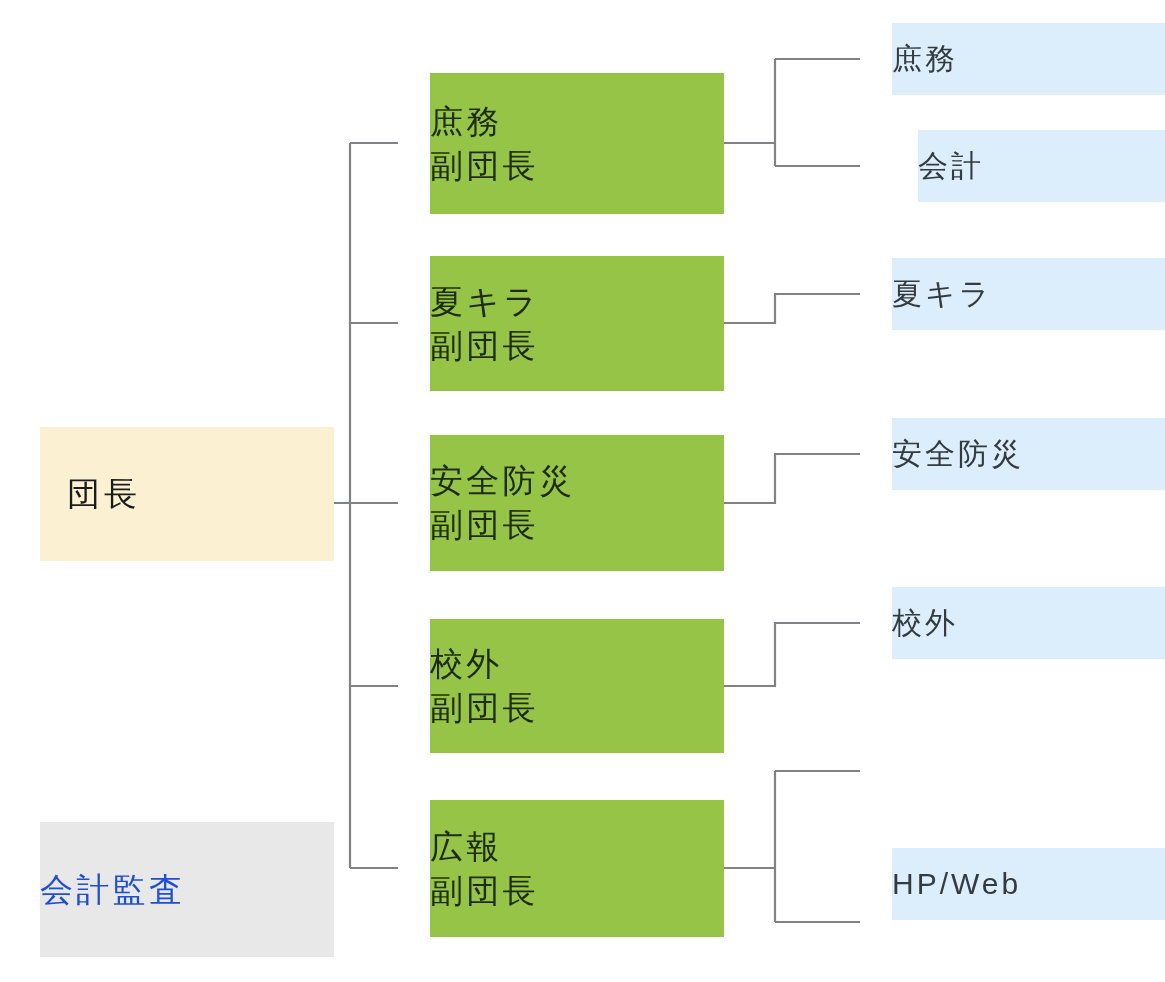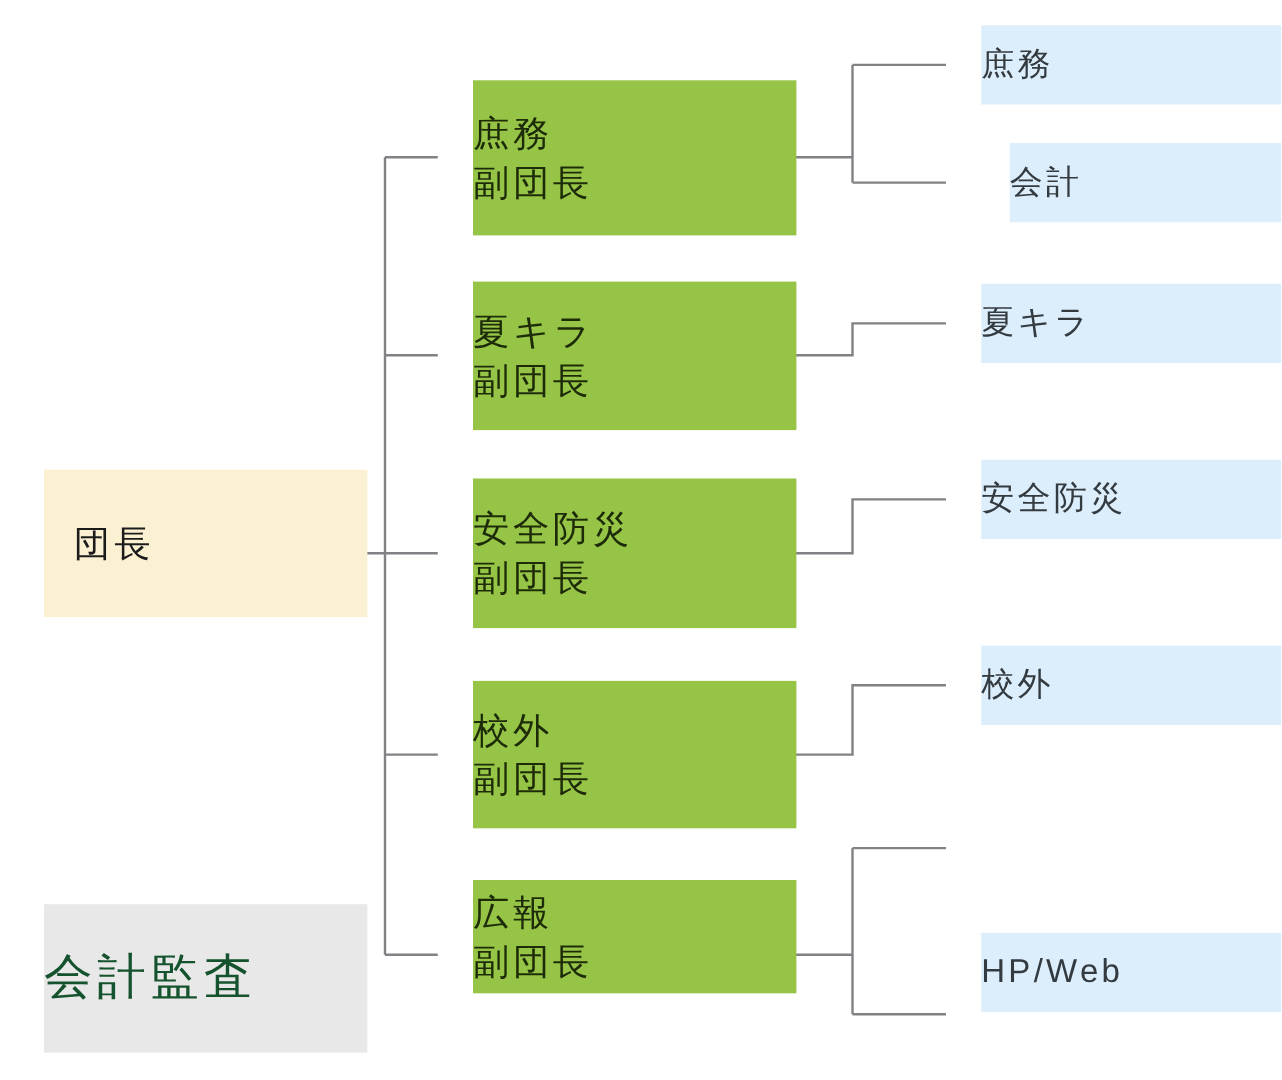--- a/index.html
+++ b/index.html
@@ -54,23 +54,23 @@
     white-space: pre-line;
   }
   .node-root {
     background: #FBF0D2;
     font-size: 33px;
     letter-spacing: 0.12em;
     padding-left: 27px;
   }
   .node-audit {
     background: #E8E8E8;
-    font-size: 44px;
+    font-size: 33px;
     letter-spacing: 0.1em;
-    color: #14532d;
+    color: #1d4ed8;
   }
   .node-dept {
     background: #95C446;
     font-size: 33px;
     color: #1d2b08;
     letter-spacing: 0.1em;
   }
   .node-sub {
     background: #DCEEFB;
     font-size: 30px;
@@ -138,21 +138,21 @@
   <div class="node node-dept" style="left:398px; top:435px; width:294px; height:136px;">
     <span class="label">安全防災
 副団長</span>
   </div>
 
   <div class="node node-dept" style="left:398px; top:619px; width:294px; height:134px;">
     <span class="label">校外
 副団長</span>
   </div>
 
-  <div class="node node-dept" style="left:398px; top:800px; width:294px; height:103px;">
+  <div class="node node-dept" style="left:398px; top:800px; width:294px; height:137px;">
     <span class="label">広報
 副団長</span>
   </div>
 
   <div class="node node-sub" style="left:860px; top:23px; width:292px; height:72px;">
     <span class="label">庶務</span>
   </div>
 
   <div class="node node-sub" style="left:886px; top:130px; width:292px; height:72px;">
     <span class="label">会計</span>

